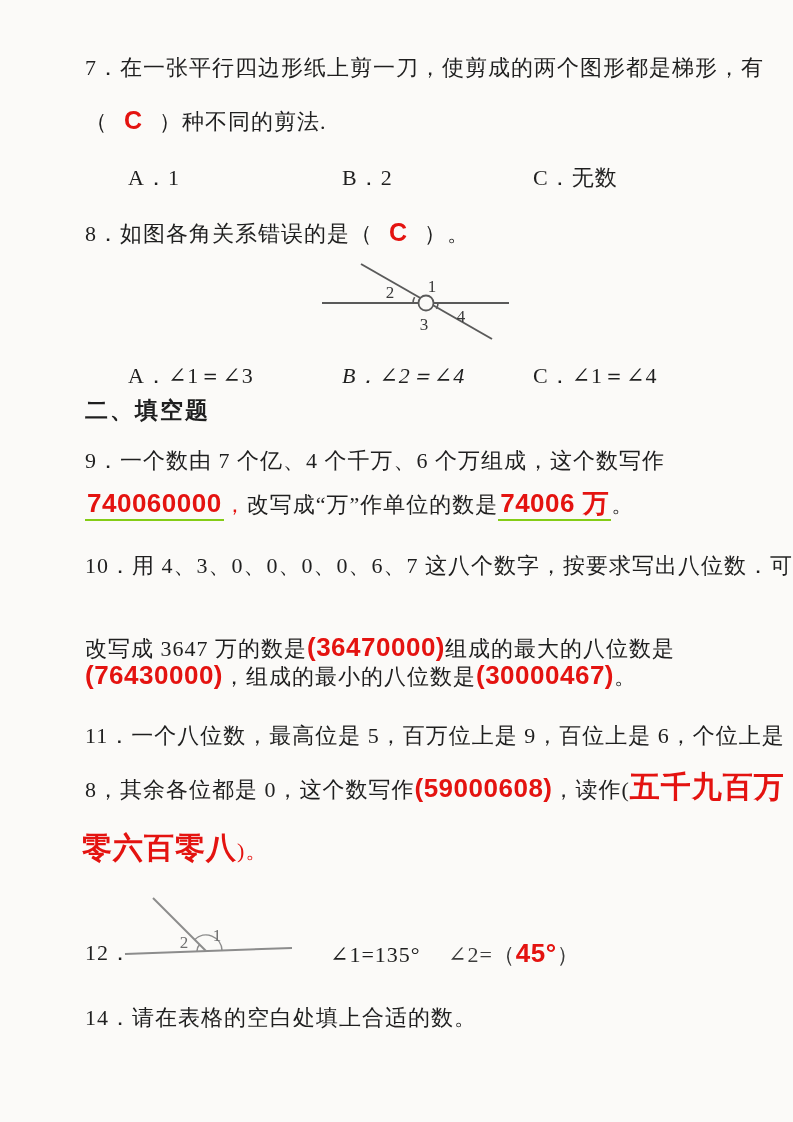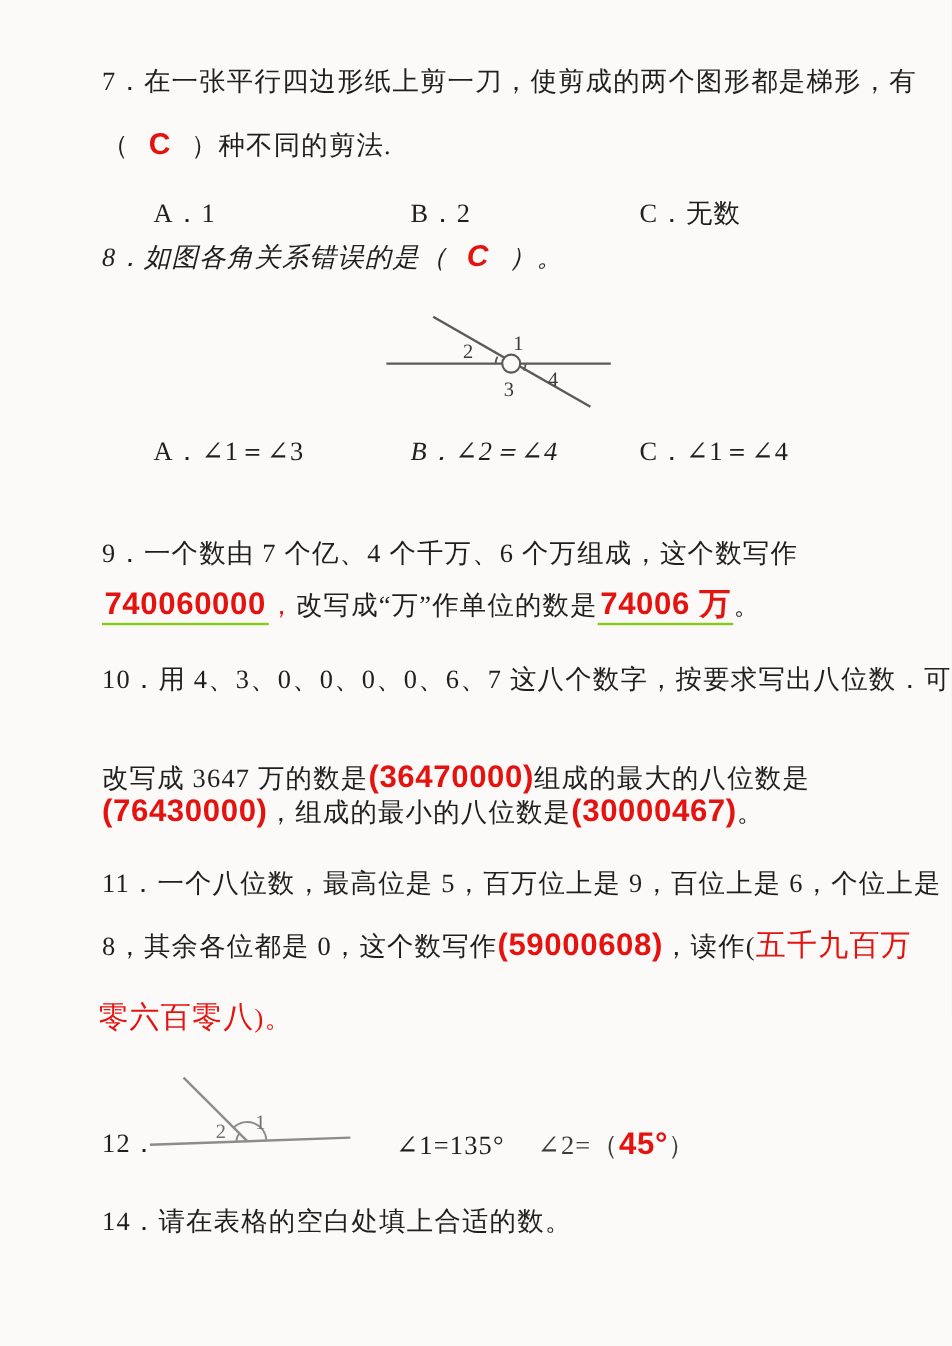--- a/index.html
+++ b/index.html
@@ -13,21 +13,21 @@
     position:absolute; white-space:nowrap;
     font-size:22px; line-height:30px; letter-spacing:1px;
   }
   .bold-head { font-weight:bold; font-size:23px; letter-spacing:2px; }
   
   .red-num {
     color:#e41310; font-family:"Liberation Sans","DejaVu Sans",sans-serif;
     font-weight:700; font-size:26px; letter-spacing:0.5px;
   }
   
-  .red-cjk { color:#e41310; font-weight:400; font-size:25px; letter-spacing:1px;
+  .red-cjk { color:#e41310; font-weight:700; font-size:30px; letter-spacing:1px;
              font-family:"Liberation Sans","DejaVu Sans",sans-serif; }
   
   .red-body { color:#e41310; }
   
   .ans-letter {
     color:#e41310; font-family:"Liberation Sans","DejaVu Sans",sans-serif;
     font-weight:700; font-size:25px; padding:0 16px;
   }
   .u { border-bottom:2px solid #84cc16; padding:0 2px 1px 2px; }
   .opt { letter-spacing:1px; }
@@ -45,40 +45,41 @@
   <div class="line" style="left:85px; top:53px;">7．在一张平行四边形纸上剪一刀，使剪成的两个图形都是梯形，有</div>
 
   <div class="line" style="left:85px; top:105px;">
     <span>（</span><span class="ans-letter">C</span><span>）种不同的剪法.</span>
   </div>
 
   <div class="line opt" style="left:128px; top:163px;">A．1</div>
   <div class="line opt" style="left:342px; top:163px;">B．2</div>
   <div class="line opt" style="left:533px; top:163px;">C．无数</div>
 
-  <div class="line" style="left:85px; top:199px;font-style:italic;">
+  <div class="line" style="left:85px; top:217px;">
     <span>8．如图各角关系错误的是（</span><span class="ans-letter">C</span><span>）。</span>
   </div>
 
   <svg width="200" height="96" viewBox="0 0 200 96" style="position:absolute; left:316px; top:254px;">
     <line x1="6" y1="49" x2="193" y2="49" stroke="#5a5a5a" stroke-width="2"></line>
     <line x1="45" y1="10" x2="176" y2="85" stroke="#5a5a5a" stroke-width="2"></line>
     <path d="M 97 49 A 12 12 0 0 1 98.6 43.2" fill="none" stroke="#5a5a5a" stroke-width="1.6"></path>
     <path d="M 122 49 A 12 12 0 0 1 120.4 54.8" fill="none" stroke="#5a5a5a" stroke-width="1.6"></path>
     <circle cx="110" cy="49" r="7.5" fill="#fbfaf8" stroke="#5a5a5a" stroke-width="1.8"></circle>
     <text x="116" y="38" text-anchor="middle">1</text>
     <text x="74" y="44" text-anchor="middle">2</text>
     <text x="108" y="76" text-anchor="middle">3</text>
     <text x="145" y="68" text-anchor="middle">4</text>
   </svg>
 
   <div class="line opt" style="left:128px; top:361px;">A．∠1＝∠3</div>
   <div class="line opt" style="left:342px; top:361px;font-style:italic;">B．∠2＝∠4</div>
   <div class="line opt" style="left:533px; top:361px;">C．∠1＝∠4</div>
 
+  <div class="line bold-head" style="left:85px; top:396px;">二、填空题</div>
 
   <div class="line" style="left:85px; top:446px;">9．一个数由 7 个亿、4 个千万、6 个万组成，这个数写作</div>
 
   <div class="line" style="left:85px; top:488px;">
     <span class="red-num u">740060000</span><span class="red-body">，</span><span>改写成“万”作单位的数是</span><span class="red-num u">74006 万</span><span>。</span>
   </div>
 
   <div class="line" style="left:85px; top:551px;">10．用 4、3、0、0、0、0、6、7 这八个数字，按要求写出八位数．可</div>
 
   <div class="line" style="left:85px; top:632px;">

